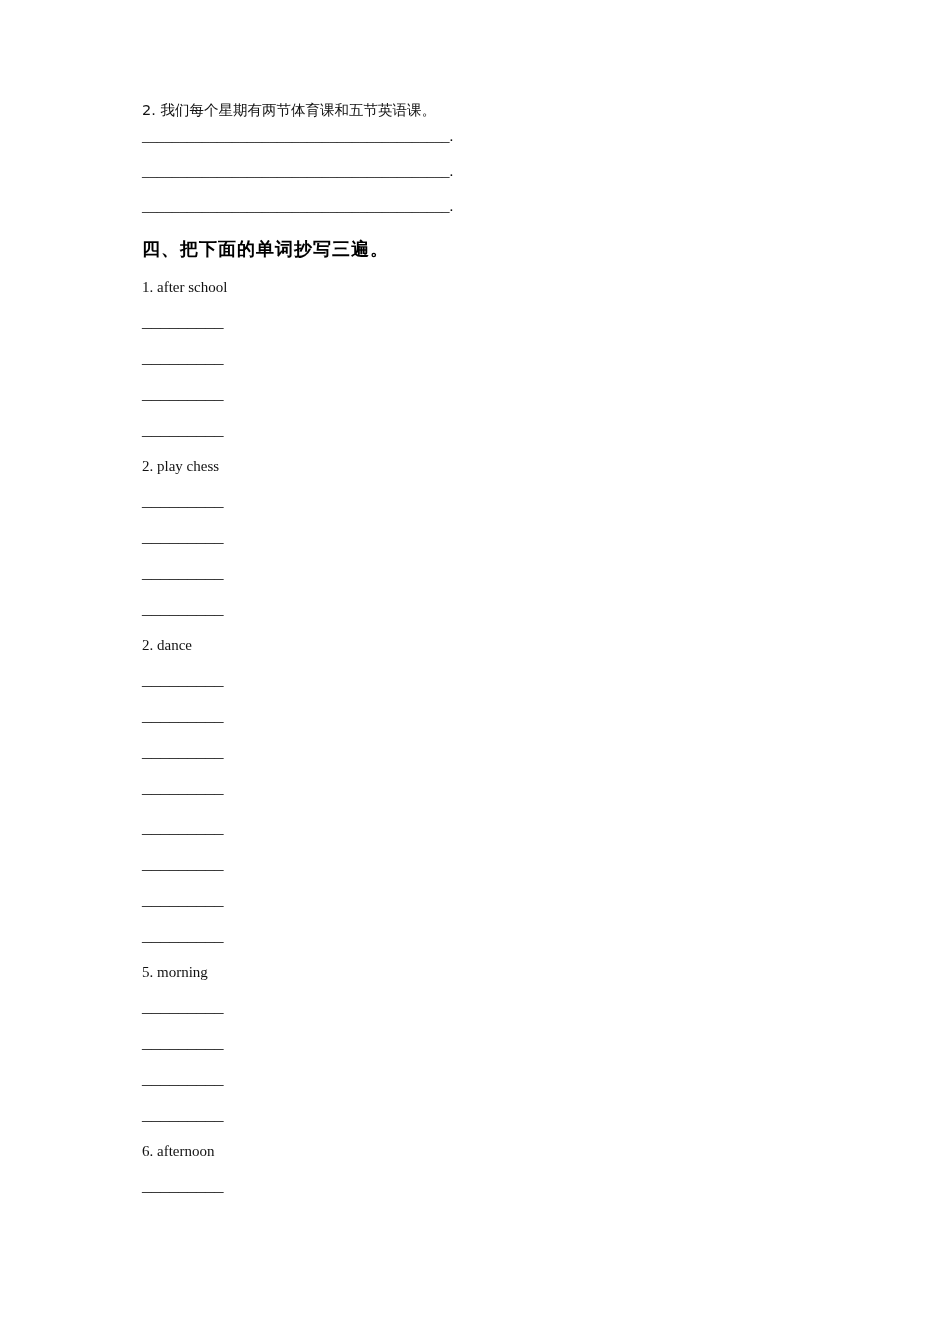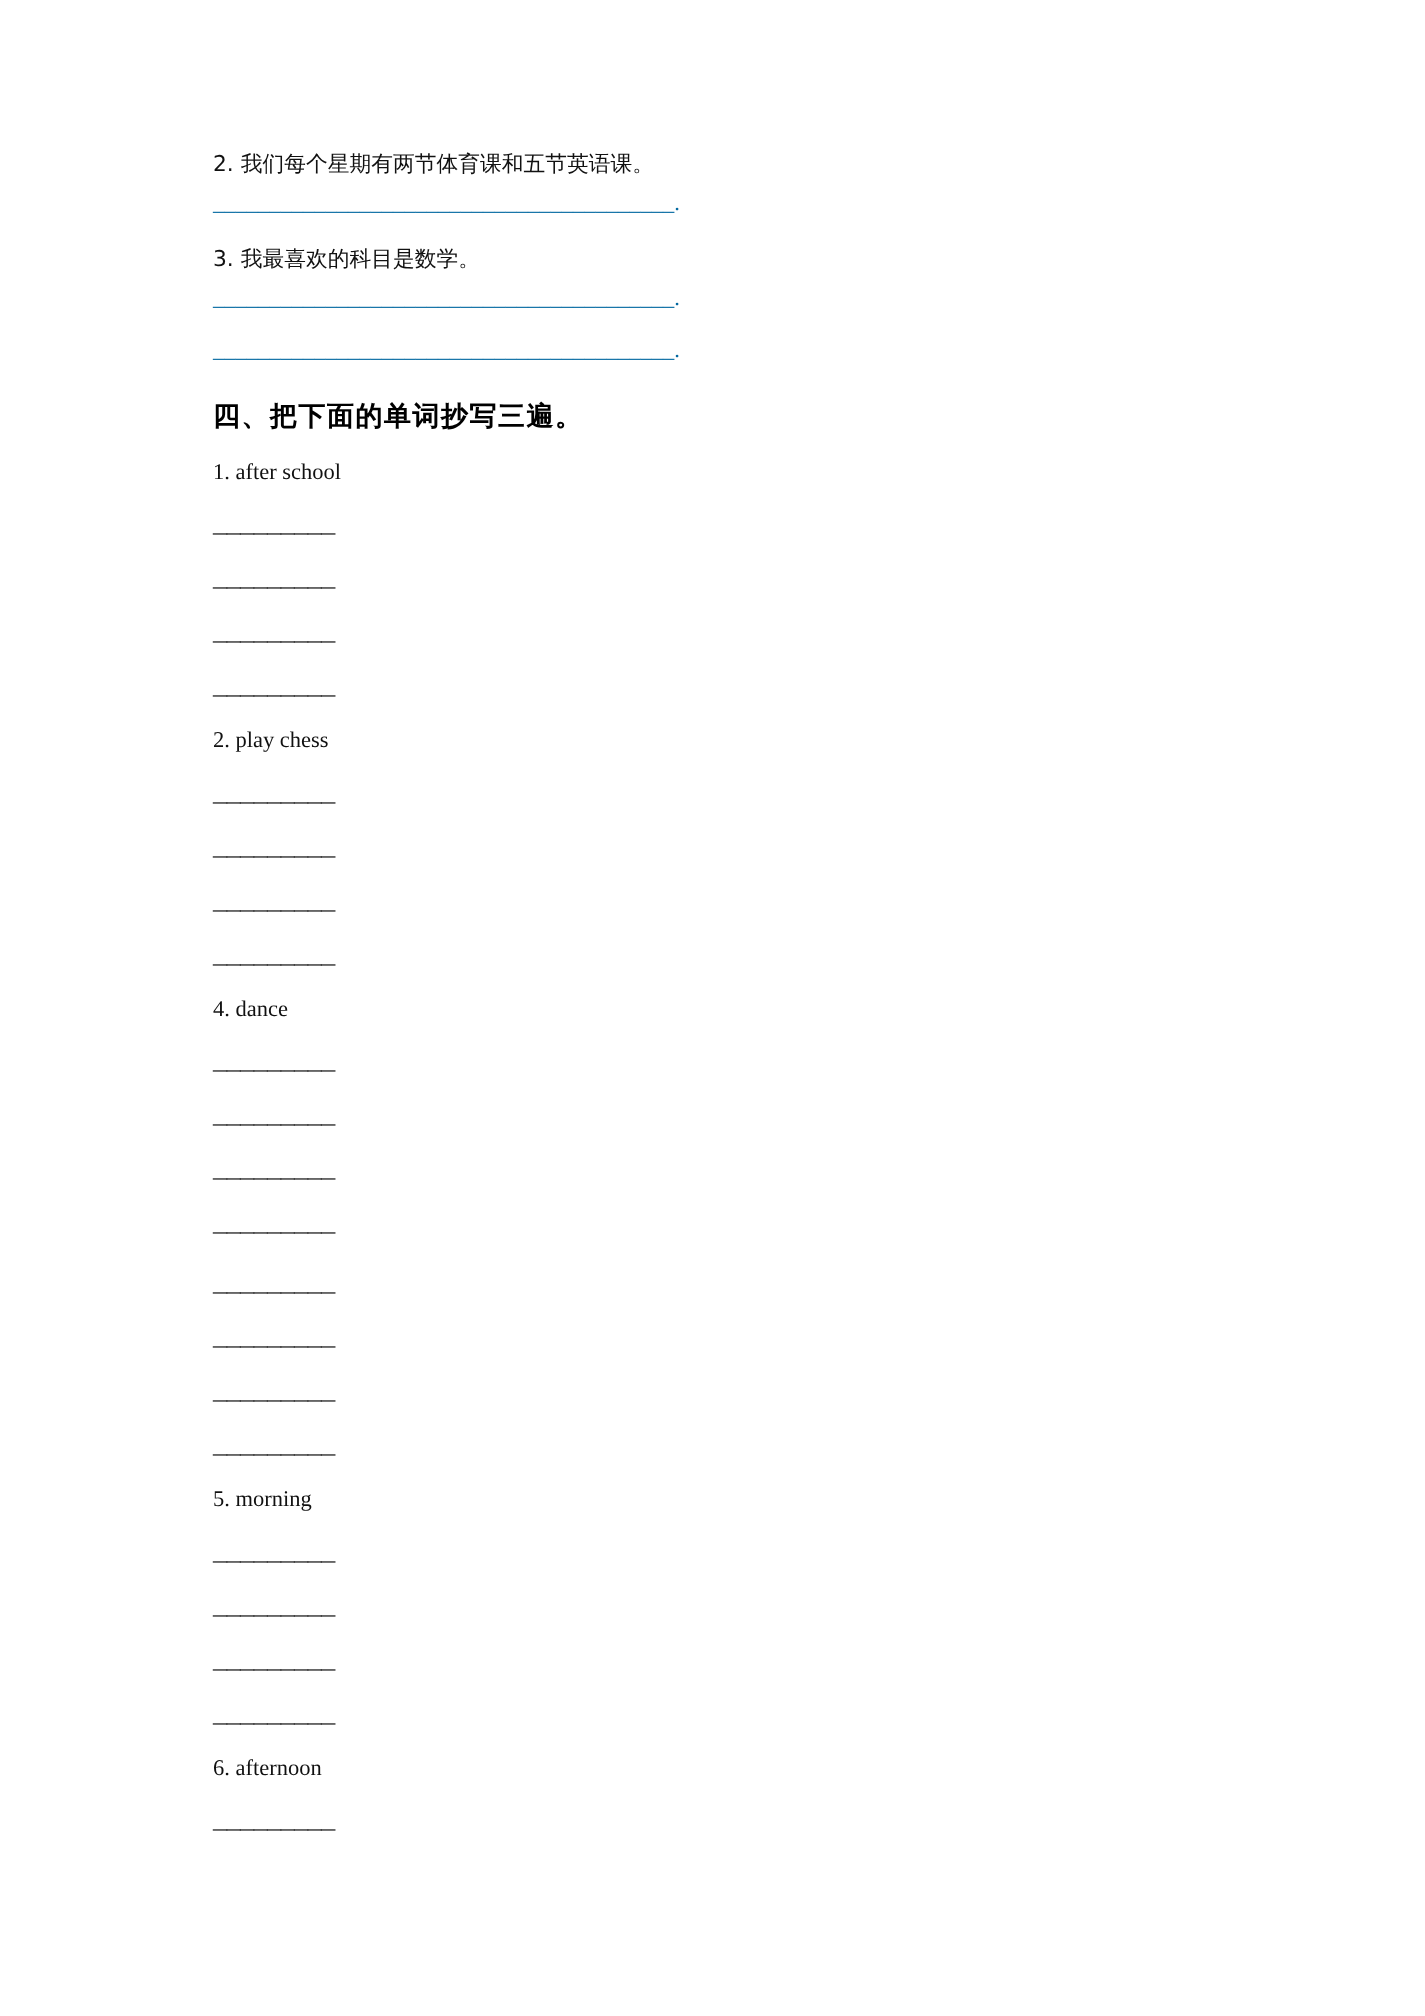--- a/index.html
+++ b/index.html
@@ -25,21 +25,21 @@
     font-family: "DejaVu Sans", sans-serif;
     font-size: 14.5px;
     line-height: 1.5;
     color: #111;
     margin: 0 0 6px 0;
   }
   .answer-line {
     font-family: "Liberation Serif", serif;
     font-size: 15px;
     letter-spacing: 0px;
-    color: #0369a1;
+    color: #000000;
     margin: 0 0 18px 0;
     white-space: nowrap;
   }
   .section-heading {
     font-family: "DejaVu Sans", sans-serif;
     font-weight: bold;
     font-size: 18px;
     letter-spacing: 1px;
     color: #000;
     margin: 22px 0 18px 0;
@@ -68,21 +68,20 @@
 <body>
 
 <div class="page">
 
   <div class="translate-block">
     <p class="translate-item">2. 我们每个星期有两节体育课和五节英语课。</p>
     <p class="answer-line">_________________________________________.</p>
   </div>
 
   <div class="translate-block">
-    <p class="translate-item">3. 我最喜欢的科目是数学。</p>
     <p class="answer-line">_________________________________________.</p>
   </div>
 
   <div class="translate-block">
     <p class="answer-line">_________________________________________.</p>
   </div>
 
   <h2 class="section-heading">四、把下面的单词抄写三遍。</h2>
 
   <div class="word-block">
@@ -95,21 +94,21 @@
 
   <div class="word-block">
     <p class="word-item">2. play chess</p>
     <p class="copy-line">_________</p>
     <p class="copy-line">_________</p>
     <p class="copy-line">_________</p>
     <p class="copy-line">_________</p>
   </div>
 
   <div class="word-block">
-    <p class="word-item">4. dance</p>
+    <p class="word-item">2. dance</p>
     <p class="copy-line">_________</p>
     <p class="copy-line">_________</p>
     <p class="copy-line">_________</p>
     <p class="copy-line">_________</p>
   </div>
 
   <div class="word-block">
     <p class="copy-line">_________</p>
     <p class="copy-line">_________</p>
     <p class="copy-line">_________</p>

